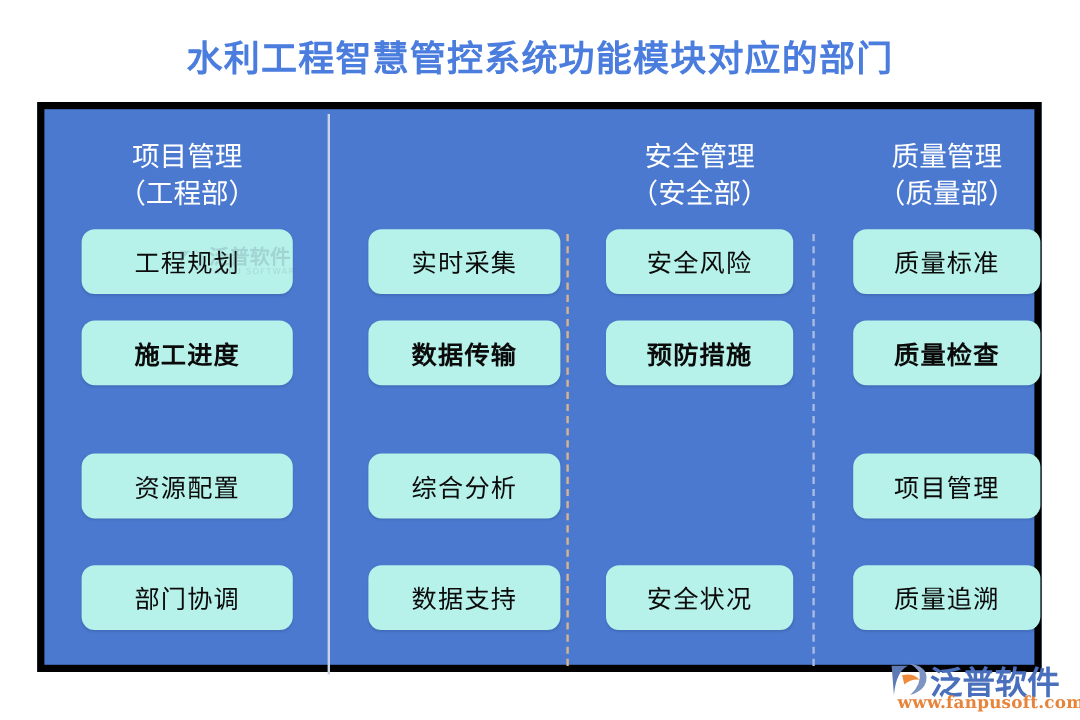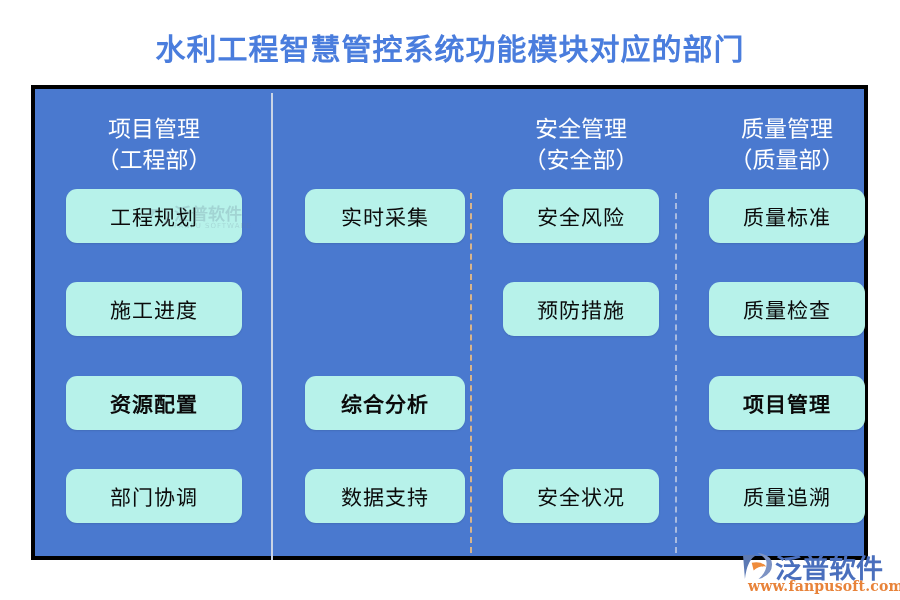--- a/index.html
+++ b/index.html
@@ -41,21 +41,21 @@
 
   
   #board {
     position: absolute;
     left: 31px;
     top: 85px;
     width: 837px;
     height: 475px;
     background: #4a79cf;
     box-sizing: border-box;
-    border: 4px solid #000000;
+    border: 6px solid #000000;
   }
 
   
   .divider {
     position: absolute;
     top: 0;
     width: 0;
     box-sizing: border-box;
   }
   .divider.solid {
@@ -109,22 +109,22 @@
     justify-content: center;
     color: #0b0b0b;
     font-size: 21px;
     font-family: "DejaVu Serif", "Liberation Serif", serif;
     letter-spacing: 1px;
     white-space: nowrap;
     box-shadow: 0 1px 2px rgba(0,0,0,0.10);
     box-sizing: border-box;
   }
   .card.r0 { top: 100px; }
-  .card.r1 { top: 193px; }
-  .card.r2 { top: 287px; font-weight: bold; }
+  .card.r1 { top: 176px; font-weight: bold; }
+  .card.r2 { top: 287px; }
   .card.r3 { top: 380px; }
 
   
   #watermark {
     position: absolute;
     left: 148px;
     top: 198px;
     width: 104px;
     height: 42px;
     opacity: 0.22;
@@ -216,20 +216,21 @@
         <span class="hdr-line">（工程部）</span>
       </div>
       <div class="card r0">工程规划</div>
       <div class="card r1">施工进度</div>
       <div class="card r2">资源配置</div>
       <div class="card r3">部门协调</div>
     </div>
 
     <div class="column" style="left:270px; width:160px;">
       <div class="card r0">实时采集</div>
+      <div class="card r1">数据传输</div>
       <div class="card r2">综合分析</div>
       <div class="card r3">数据支持</div>
     </div>
 
     <div class="column" style="left:468px; width:156px;">
       <div class="col-header">
         <span class="hdr-line">安全管理</span>
         <span class="hdr-line">（安全部）</span>
       </div>
       <div class="card r0">安全风险</div>

